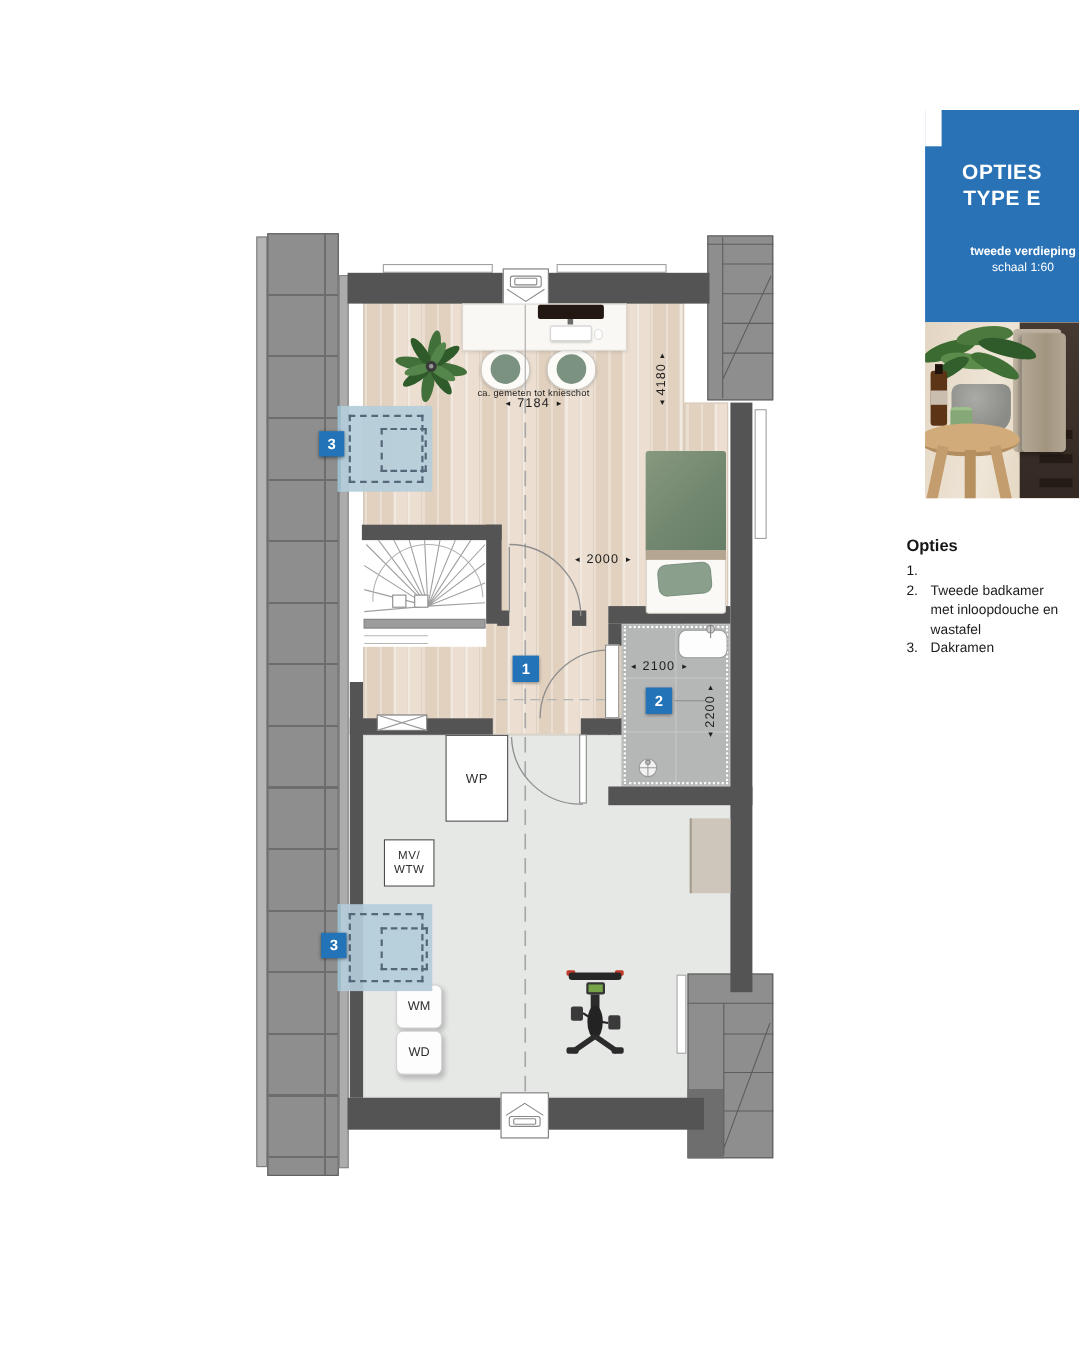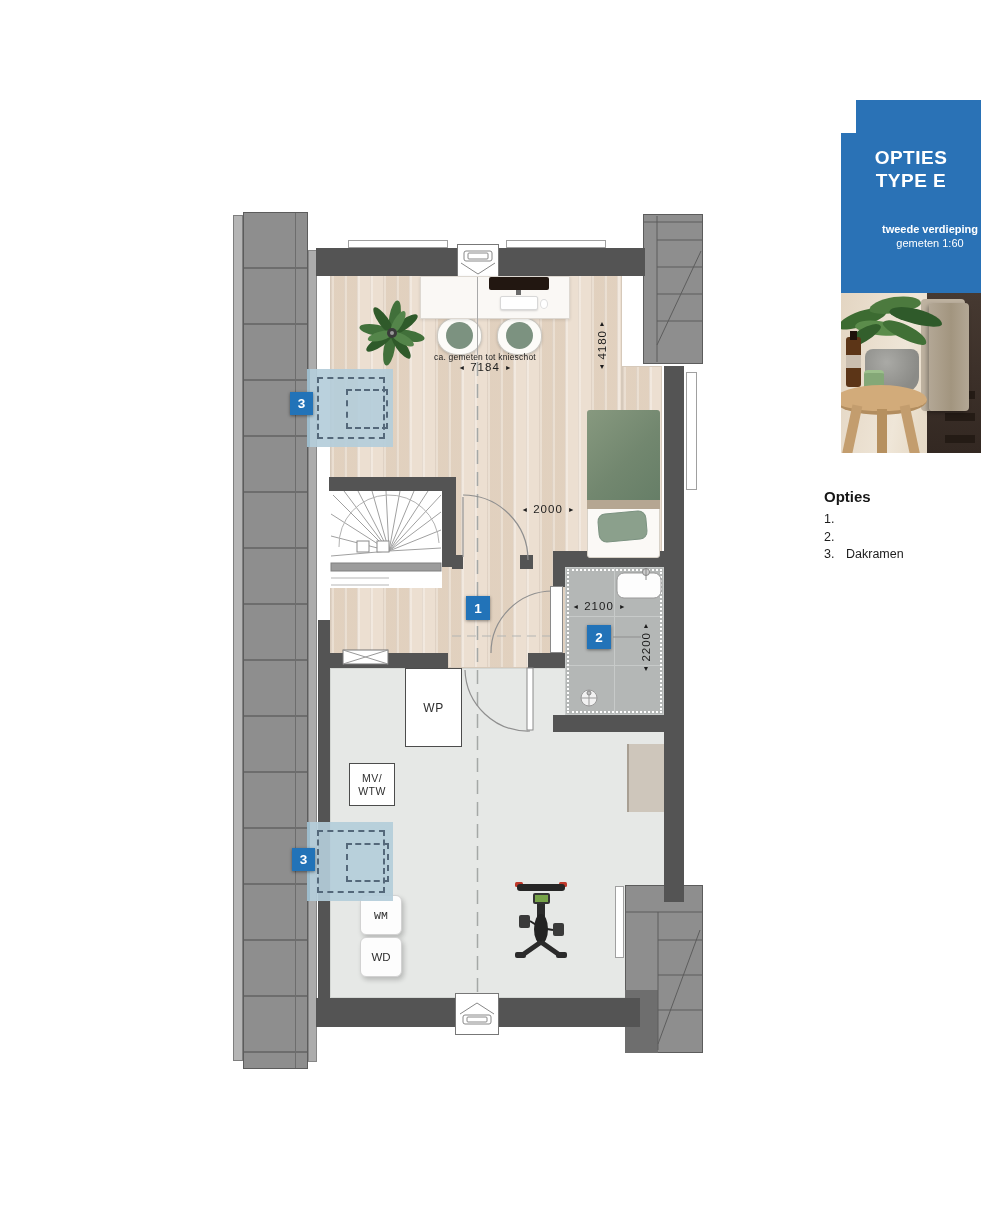--- a/index.html
+++ b/index.html
@@ -131,21 +131,21 @@
   <div class="abs pillow" style="left:598px;top:512px;width:47px;height:27px;"></div>
 
   <div class="abs cabinet" style="left:627px;top:744px;width:37px;height:68px;"></div>
   <div class="abs white-box" style="left:405px;top:668px;width:57px;height:79px;">
     <span>WP</span>
   </div>
   <div class="abs white-box" style="left:349px;top:763px;width:46px;height:43px;font-size:10.5px;line-height:13px;">
     <span><span>MV/</span><br>
     <span>WTW</span></span>
   </div>
-  <div class="abs appliance" style="left:360px;top:895px;width:42px;height:40px;font-family:Liberation Mono, monospace;">
+  <div class="abs appliance" style="left:360px;top:895px;width:42px;height:40px;">
     <span>WM</span>
   </div>
   <div class="abs appliance" style="left:360px;top:937px;width:42px;height:40px;">
     <span>WD</span>
   </div>
 
   <div class="abs dakraam" style="left:307px;top:369px;width:83px;height:78px;">
     <div class="dk-dash" style="left:7px;top:8px;right:8px;bottom:8px;"></div>
     <div class="dk-dash" style="left:36px;top:20px;width:42px;height:40px;"></div>
   </div>
@@ -309,21 +309,21 @@
     <span>3</span>
   </div>
 
   <div class="abs badge" style="left:841px;top:100px;width:140px;height:193px;">
     <div class="badge-title" style="margin-top:46px;">
       <div>OPTIES</div>
       <div>TYPE E</div>
     </div>
     <div class="badge-sub" style="margin-top:30px;">
       <div style="font-weight:bold;">tweede verdieping</div>
-      <div>gemeten 1:60</div>
+      <div>schaal 1:60</div>
     </div>
   </div>
 
   <div class="abs" style="left:841px;top:100px;width:15px;height:33px;background:#fff;"></div>
 
   <div class="abs photo" style="left:841px;top:293px;width:140px;height:160px;">
     <div class="abs" style="right:0;top:0;width:54px;height:160px;background:linear-gradient(180deg,#463931,#332822);"></div>
     <div class="abs" style="right:6px;top:98px;width:30px;height:8px;background:#241b15;"></div>
     <div class="abs" style="right:6px;top:120px;width:30px;height:8px;background:#241b15;"></div>
     <div class="abs" style="right:6px;top:142px;width:30px;height:8px;background:#241b15;"></div>
@@ -348,20 +348,23 @@
     <div class="abs" style="left:64px;top:112px;width:10px;height:52px;background:#c39d6e;transform:rotate(-12deg);"></div>
   </div>
 
   <div class="abs opt-head" style="left:824px;top:488px;">Opties</div>
   <div class="abs" style="left:824px;top:511px;width:158px;">
     <div class="opt-item">
       <span>1.</span>
     </div>
     <div class="opt-item">
       <span>2.</span>
+      <span class="opt-text">Tweede badkamer
+met inloopdouche en
+wastafel</span>
     </div>
     <div class="opt-item">
       <span>3.</span>
       <span class="opt-text">Dakramen</span>
     </div>
   </div>
 
 </div>
 
 </body></html>

